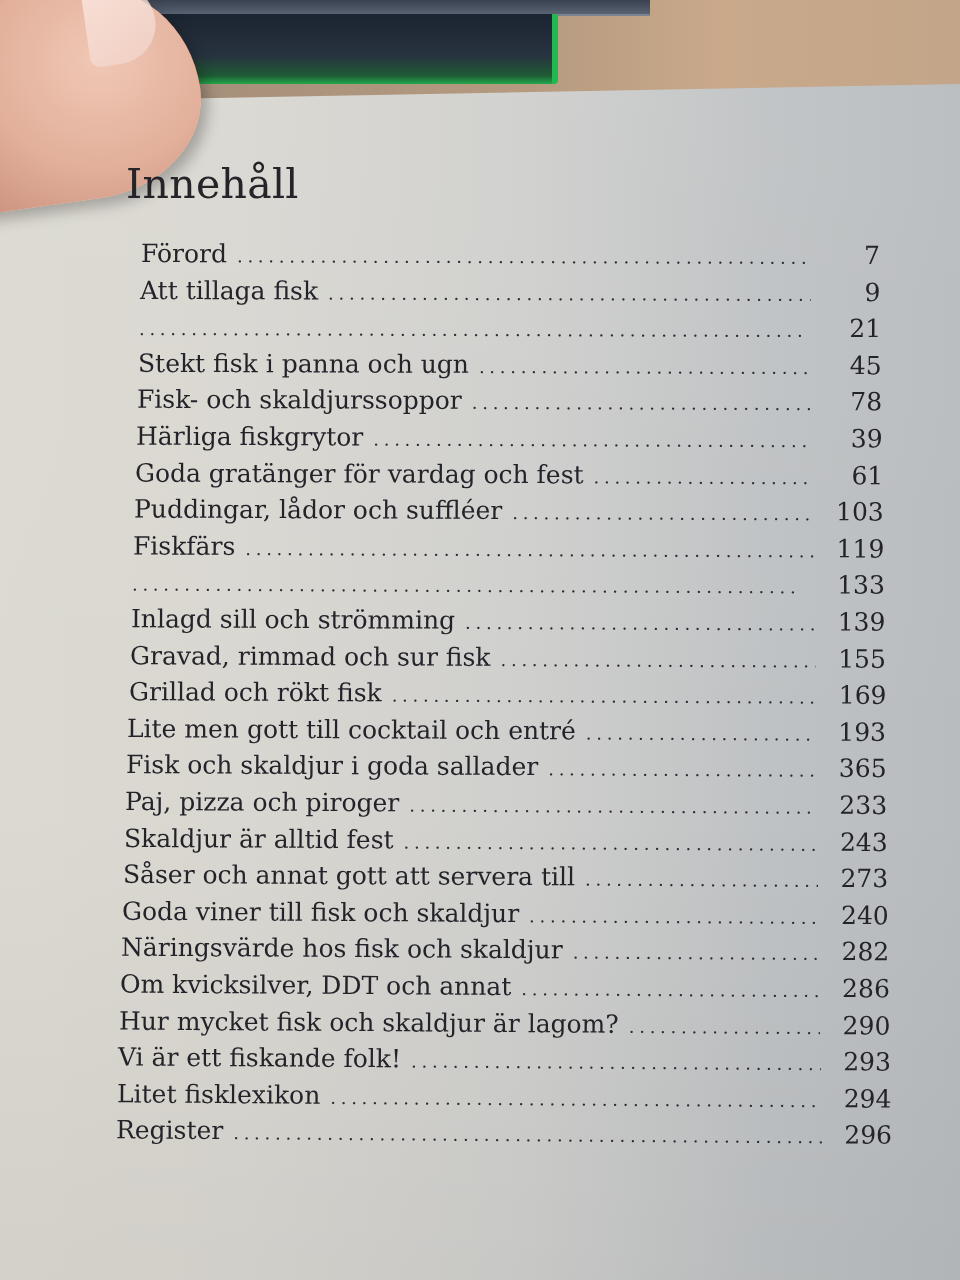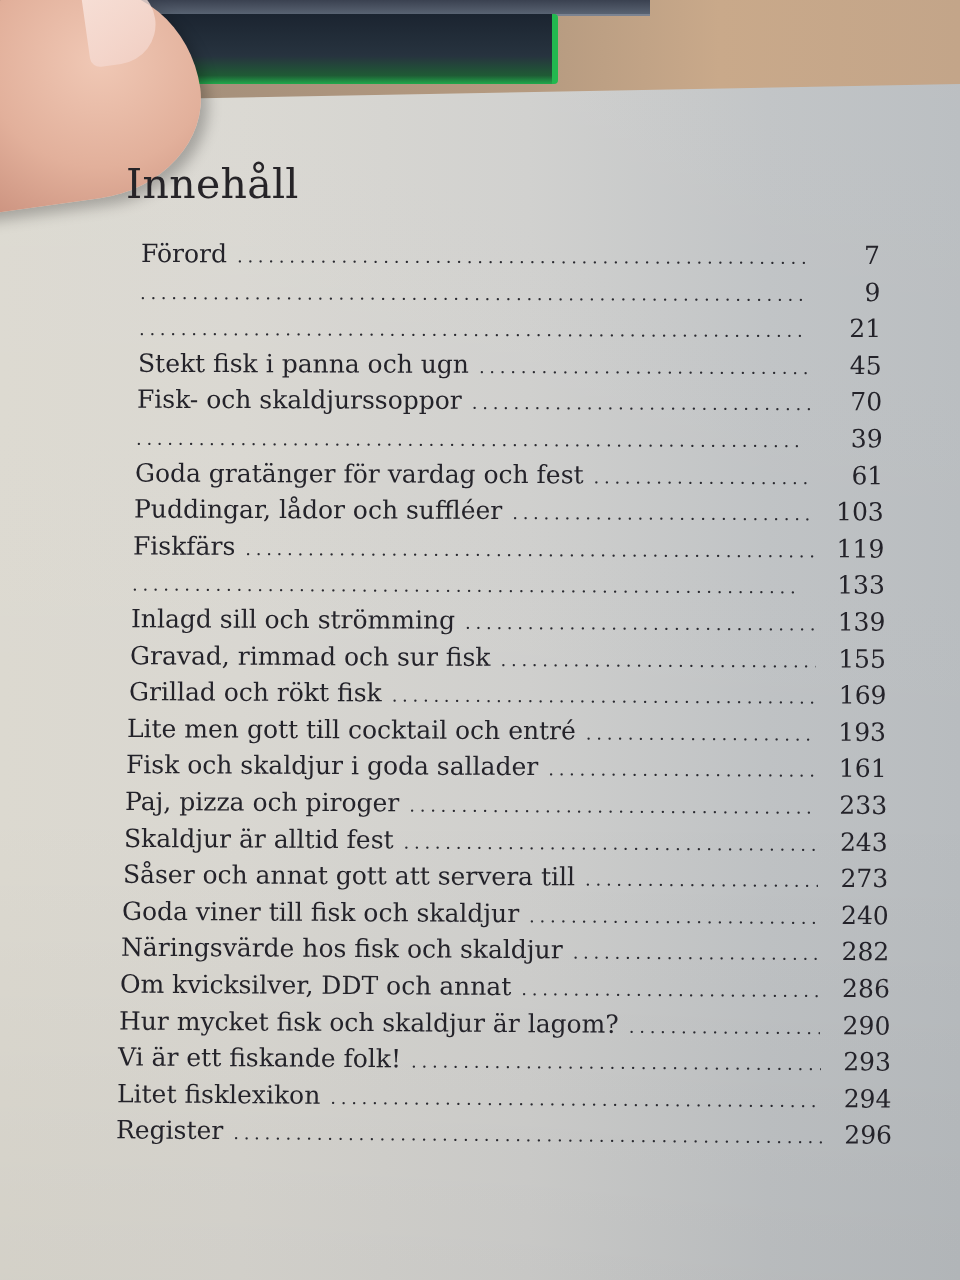--- a/index.html
+++ b/index.html
@@ -91,38 +91,40 @@
 
 <div class="title">Innehåll</div>
 
 <div class="toc" id="toc">
     <div class="row" style="top: 240px; left: 141px; width: 739px; transform: rotate(0.15deg);">
       <span class="label">Förord</span>
       <span class="leader"></span>
       <span class="num">7</span>
     </div>
     <div class="row" style="top: 276.6px; left: 139.958px; width: 740.542px; transform: rotate(0.160417deg);">
+      <span class="label">Att tillaga fisk</span>
       <span class="leader"></span>
       <span class="num">9</span>
     </div>
     <div class="row" style="top: 313.2px; left: 138.917px; width: 742.083px; transform: rotate(0.170833deg);">
       <span class="leader"></span>
       <span class="num">21</span>
     </div>
     <div class="row" style="top: 349.8px; left: 137.875px; width: 743.625px; transform: rotate(0.18125deg);">
       <span class="label">Stekt fisk i panna och ugn</span>
       <span class="leader"></span>
       <span class="num">45</span>
     </div>
     <div class="row" style="top: 386.4px; left: 136.833px; width: 745.167px; transform: rotate(0.191667deg);">
       <span class="label">Fisk- och skaldjurssoppor</span>
       <span class="leader"></span>
-      <span class="num">70</span>
+      <span class="num">78</span>
     </div>
     <div class="row" style="top: 423px; left: 135.792px; width: 746.708px; transform: rotate(0.202083deg);">
+      <span class="label">Härliga fiskgrytor</span>
       <span class="leader"></span>
       <span class="num">39</span>
     </div>
     <div class="row" style="top: 459.6px; left: 134.75px; width: 748.25px; transform: rotate(0.2125deg);">
       <span class="label">Goda gratänger för vardag och fest</span>
       <span class="leader"></span>
       <span class="num">61</span>
     </div>
     <div class="row" style="top: 496.2px; left: 133.708px; width: 749.792px; transform: rotate(0.222917deg);">
       <span class="label">Puddingar, lådor och suffléer</span>
@@ -154,21 +156,21 @@
       <span class="num">169</span>
     </div>
     <div class="row" style="top: 715.8px; left: 127.458px; width: 759.042px; transform: rotate(0.285417deg);">
       <span class="label">Lite men gott till cocktail och entré</span>
       <span class="leader"></span>
       <span class="num">193</span>
     </div>
     <div class="row" style="top: 752.4px; left: 126.417px; width: 760.583px; transform: rotate(0.295833deg);">
       <span class="label">Fisk och skaldjur i goda sallader</span>
       <span class="leader"></span>
-      <span class="num">161</span>
+      <span class="num">365</span>
     </div>
     <div class="row" style="top: 789px; left: 125.375px; width: 762.125px; transform: rotate(0.30625deg);">
       <span class="label">Paj, pizza och piroger</span>
       <span class="leader"></span>
       <span class="num">233</span>
     </div>
     <div class="row" style="top: 825.6px; left: 124.333px; width: 763.667px; transform: rotate(0.316667deg);">
       <span class="label">Skaldjur är alltid fest</span>
       <span class="leader"></span>
       <span class="num">243</span>

